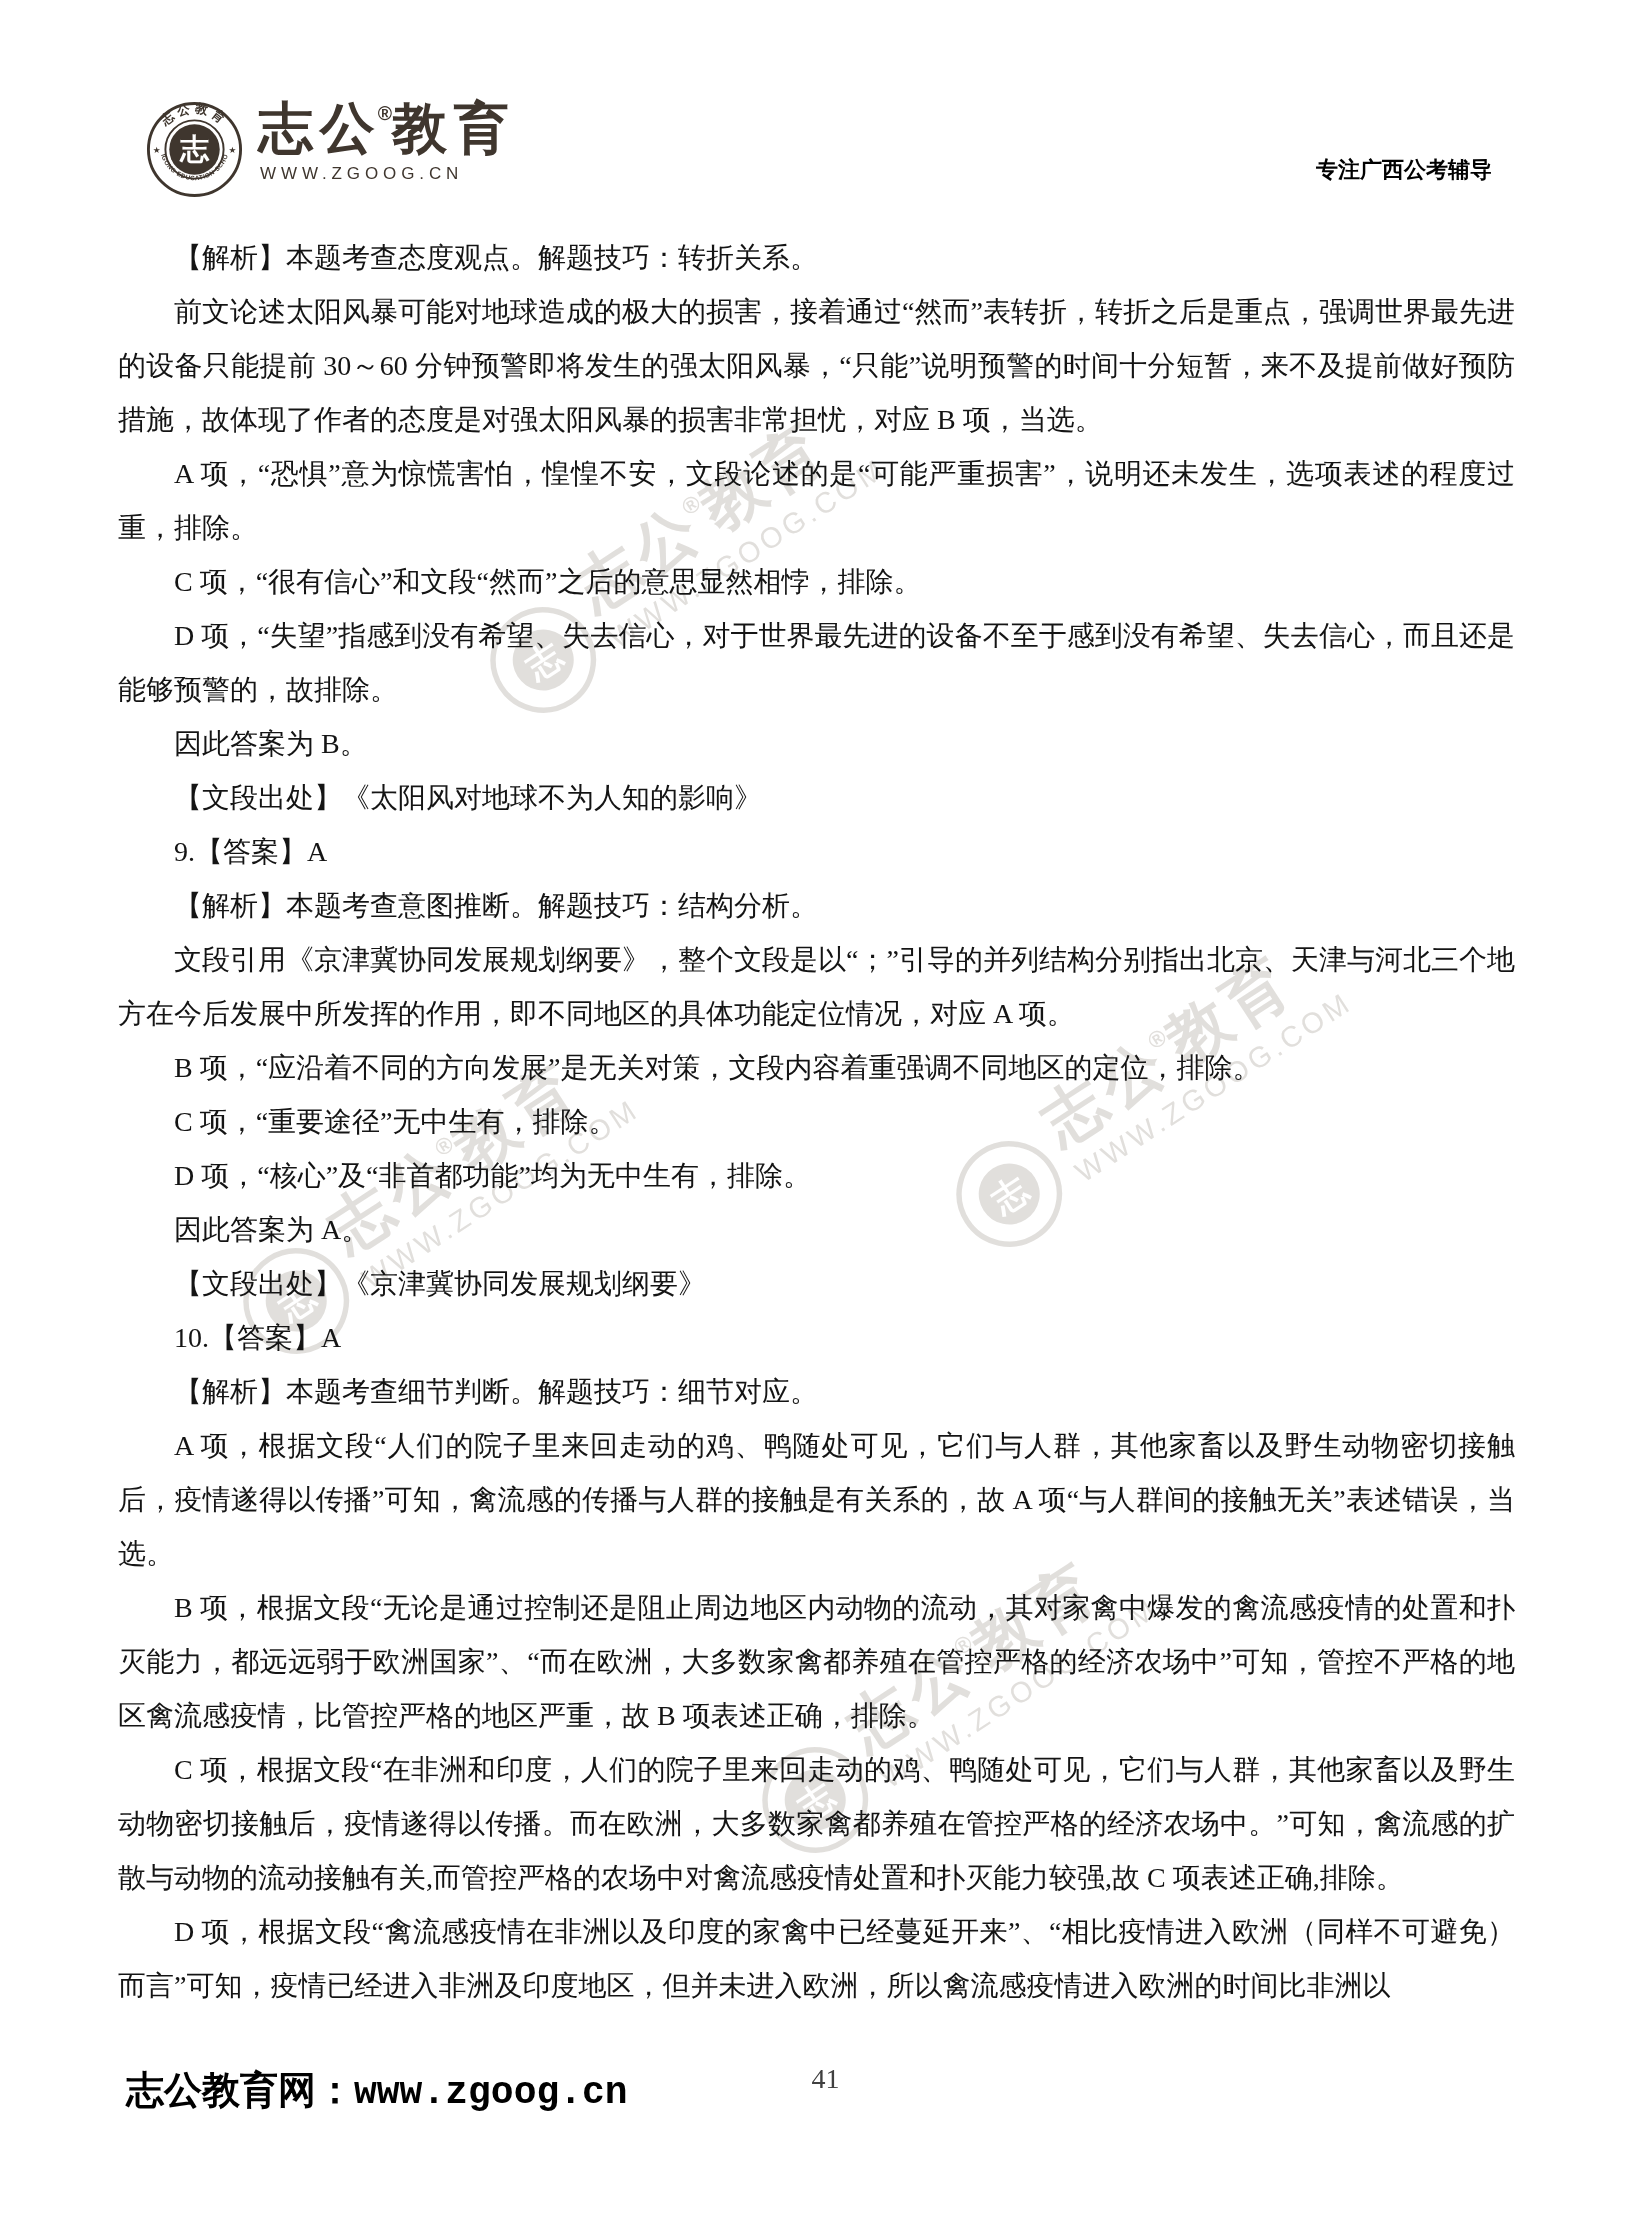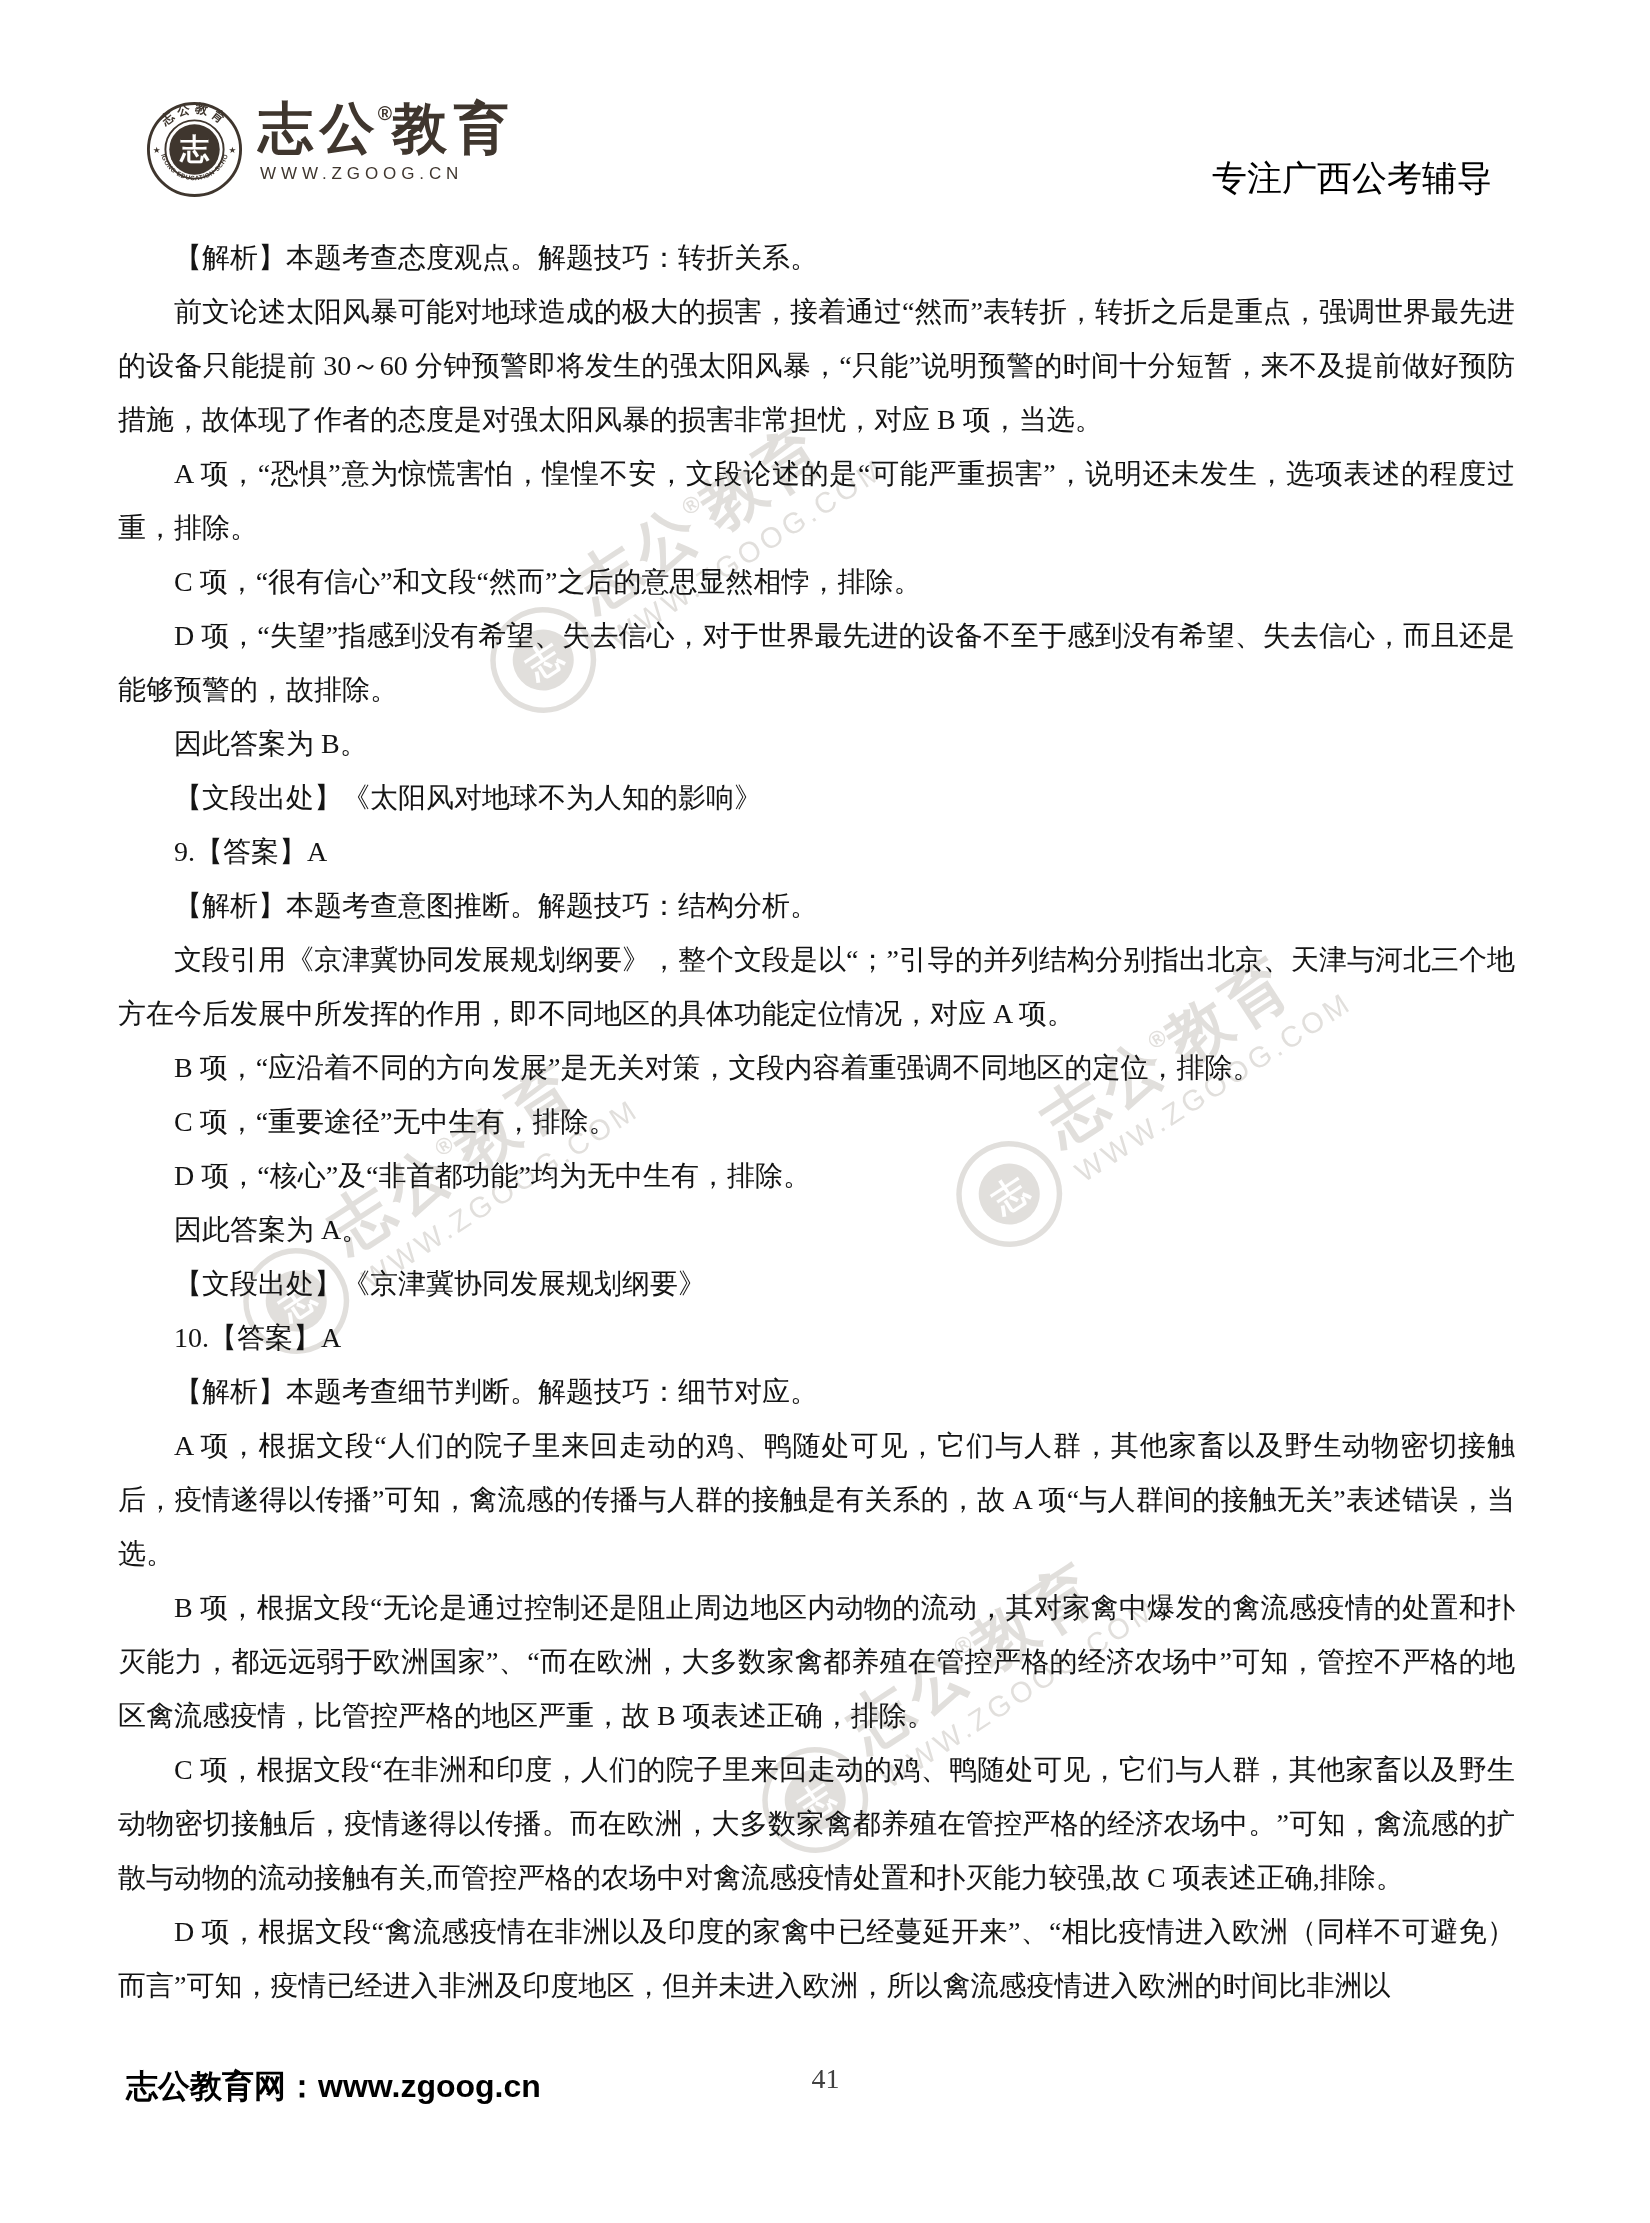--- a/index.html
+++ b/index.html
@@ -23,21 +23,21 @@
   .logo-brand sup{font-size:19.4px;vertical-align:27px;letter-spacing:0;margin-left:-3.9px;}
   .logo-site{
     position:absolute;left:260px;top:164px;
     font-family:"Liberation Sans","DejaVu Sans",sans-serif;
     font-size:17px;letter-spacing:4.9px;color:#3f362e;font-weight:500;
     white-space:nowrap;
   }
   .tagline{
     position:absolute;right:159px;top:155px;
     font-family:"Liberation Sans","DejaVu Sans",sans-serif;
-    font-weight:normal;font-size:35px;color:#000;
+    font-weight:bold;font-size:22px;color:#000;
     white-space:nowrap;
   }
   
   .doc-body{
     position:absolute;left:118px;top:231px;width:1397px;
     z-index:2;
   }
   .para{
     margin:0;
     font-size:28px;
@@ -66,22 +66,22 @@
     font-size:29px;letter-spacing:3.9px;font-weight:500;margin-top:7.8px;
     white-space:nowrap;
   }
   .wm1{left:456px;top:485px;}
   .wm2{left:922px;top:1019px;}
   .wm3{left:209px;top:1126px;}
   .wm4{left:728px;top:1625px;}
   
   .footer-left{
     position:absolute;left:126px;top:2065px;
-    font-weight:bold;font-size:32px;color:#000;
-    font-family:Liberation Sans, sans-serif;
+    font-weight:bold;font-size:38px;color:#000;
+    font-family:Liberation Mono, monospace;
     white-space:nowrap;z-index:2;
   }
   .page-number{
     position:absolute;left:0;top:2063px;width:100%;
     text-align:center;font-size:28px;color:#404040;z-index:2;
   }
 </style>
 </head>
 <body>
 

